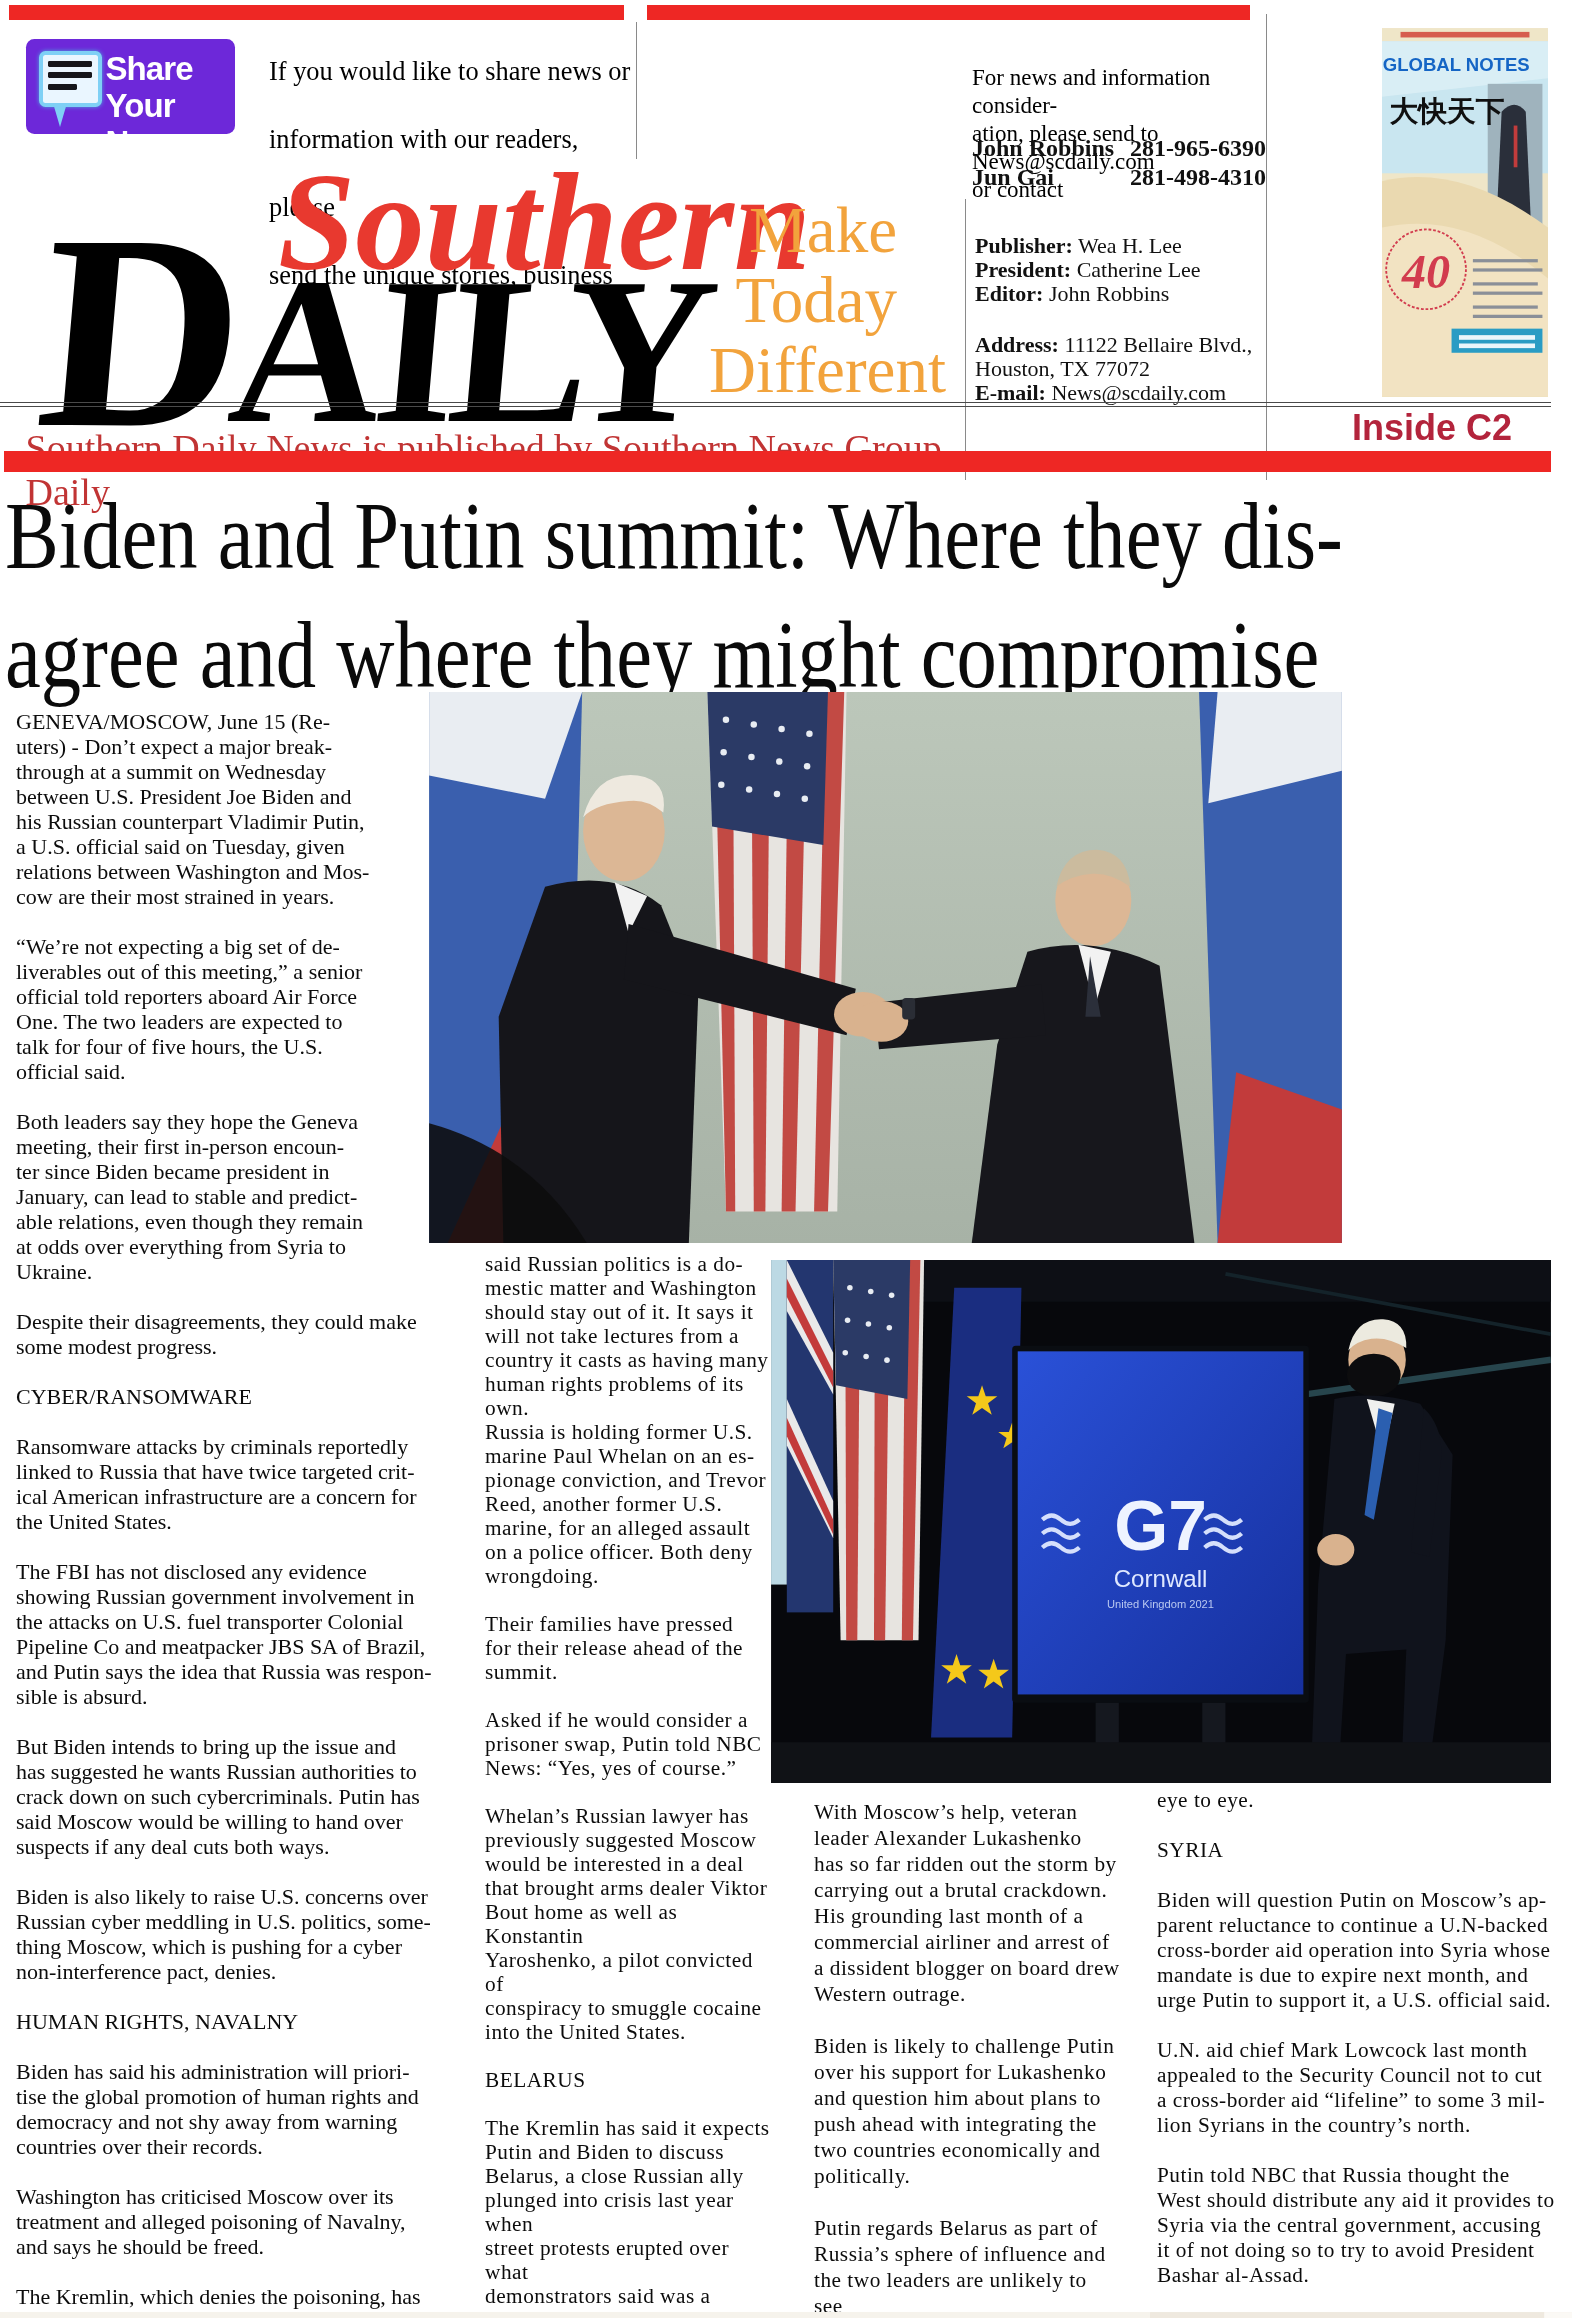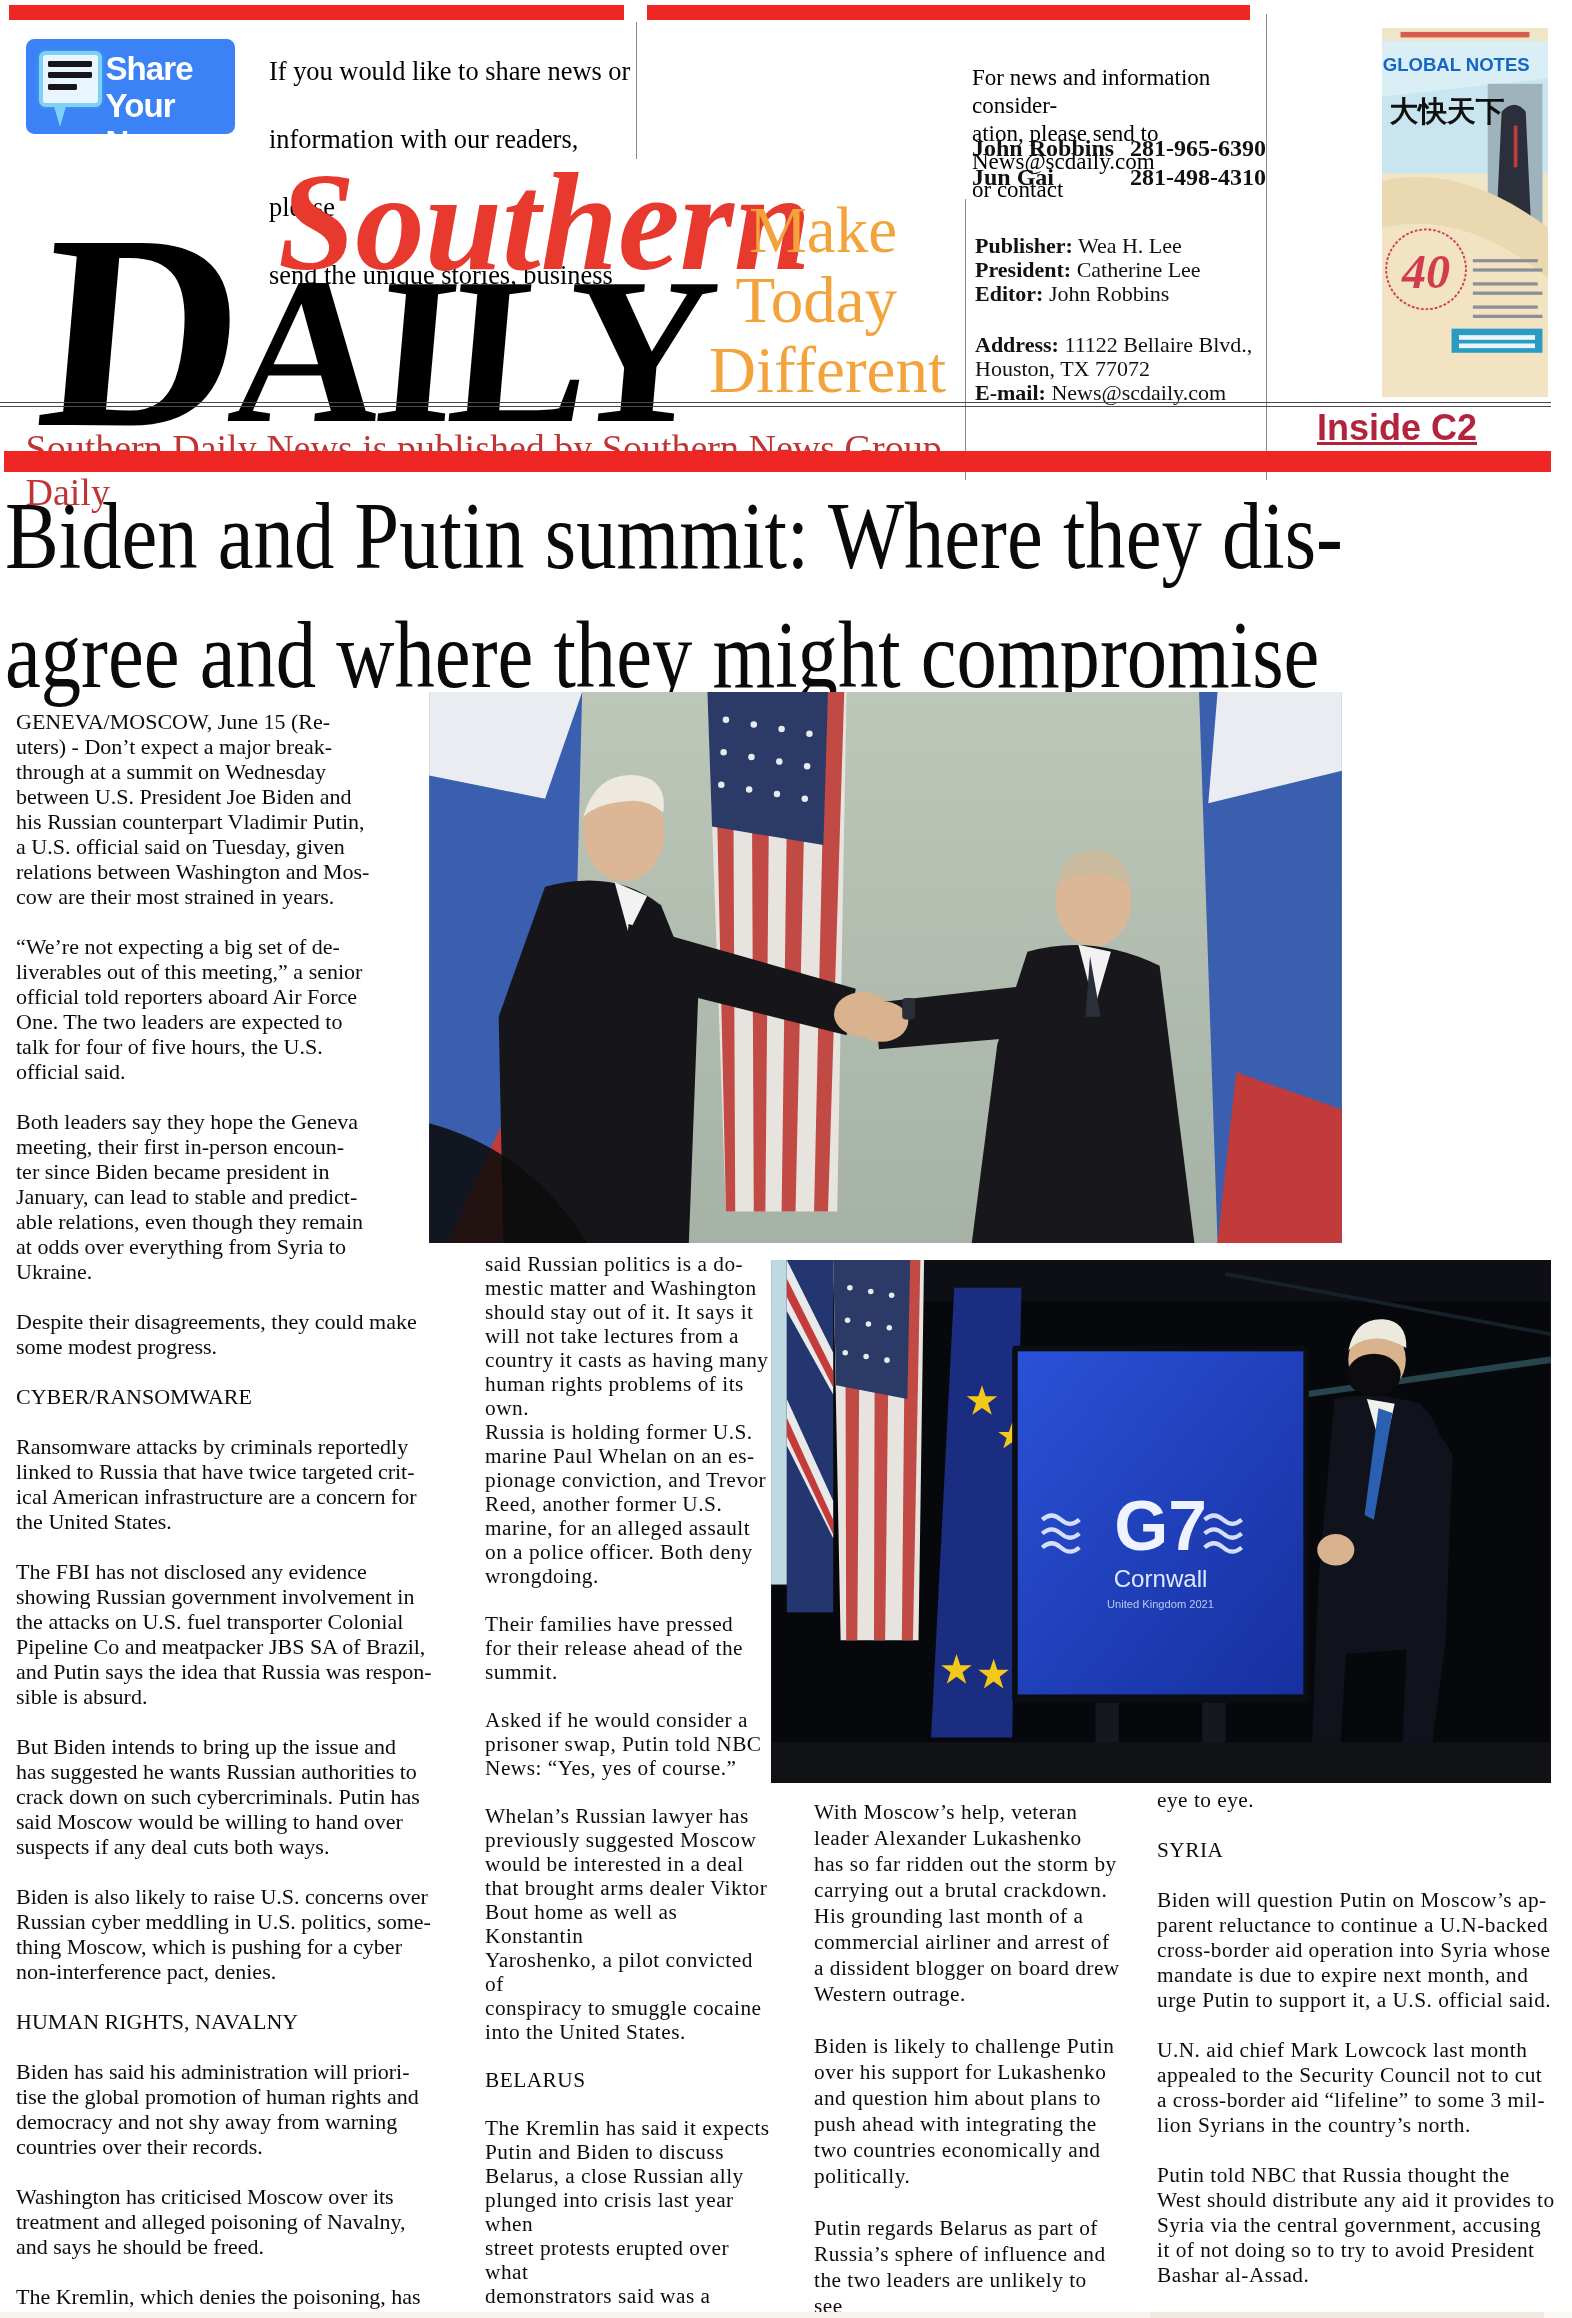--- a/index.html
+++ b/index.html
@@ -4,21 +4,21 @@
 <style>
   html,body{margin:0;padding:0;background:#fff;}
   #page{position:relative;width:1572px;height:2966px;background:#fff;overflow:hidden;
         font-family:"Liberation Serif",serif;color:#111;}
   .abs{position:absolute;}
   .pre{white-space:pre-line;}
   
   .redbar{background:#ee2724;}
   .vline{background:#8a8a8a;width:1.4px;}
   .hairline{background:#4a4a4a;height:1.4px;left:0;width:1551px;}
-  .share-logo{background:#3b82f6;border-radius:8.3px;}
+  .share-logo{background:#6d28d9;border-radius:8.3px;}
   .share-text{color:#fff;font-weight:bold;font-family:"Liberation Sans",sans-serif;
               font-size:33px;line-height:37px;letter-spacing:-0.9px;}
   .bubble{position:absolute;left:13px;top:12px;width:55px;height:48px;background:#eaf6ff;
           border:4.6px solid #7fd0f5;border-radius:6.5px;box-shadow:0 0 4.6px #4aa8e0;}
   .bubble i{display:block;height:6px;background:#15151a;margin:5.6px 5.6px 0 5.6px;border-radius:1.4px;}
   .bubble i.short{margin-right:20.4px;}
   .bubble-tail{position:absolute;left:27px;top:64px;width:0;height:0;
                border-left:7.4px solid transparent;border-right:7.4px solid transparent;
                border-top:24px solid #7fd0f5;}
   .hdrtext{font-size:26.4px;line-height:68px;color:#000;}
@@ -108,21 +108,21 @@
         <rect x="196" y="548" width="140" height="7"></rect>
           <rect x="196" y="568" width="150" height="7"></rect>
         <rect x="196" y="598" width="140" height="7"></rect>
           <rect x="196" y="618" width="150" height="7"></rect>
       </g>
       <rect x="150" y="648" width="196" height="52" fill="#2a9cc4"></rect>
       <rect x="166" y="662" width="164" height="10" fill="#eaf6fb"></rect>
       <rect x="166" y="680" width="164" height="10" fill="#eaf6fb"></rect>
     </svg>
   </div>
-  <div class="abs inside" style="left:1317px;top:407px;width:195px;text-align:left;text-decoration:underline;">Inside C2</div>
+  <div class="abs inside" style="left:1317px;top:407px;width:195px;text-align:right;">Inside C2</div>
 
   <div class="abs masthead-script" style="left:278px;top:153px;">Southern</div>
   <span class="abs daily" style="left:42px;top:192px;font-size:278px;line-height:278px;transform:skewX(-5deg);">D</span>
   <span class="abs daily" style="left:232px;top:246px;font-size:209px;line-height:209px;transform:skewX(-5deg);">AILY</span>
   <div class="abs slogan" style="left:709px;top:195px;width:188px;">
     <div>Make</div>
     <div>Today</div>
     <div>Different</div>
   </div>
   <div class="abs tagline" style="left:25.5px;top:426px;width:927px;">Southern Daily News is published by Southern News Group Daily</div>

